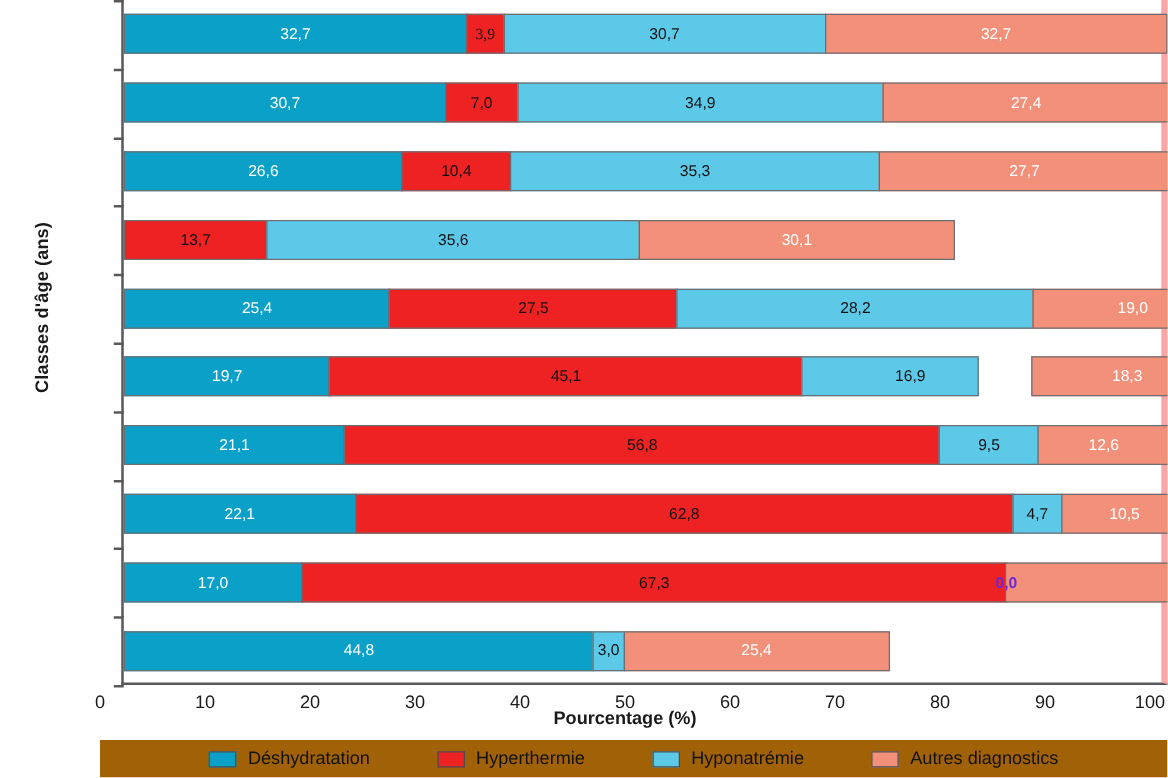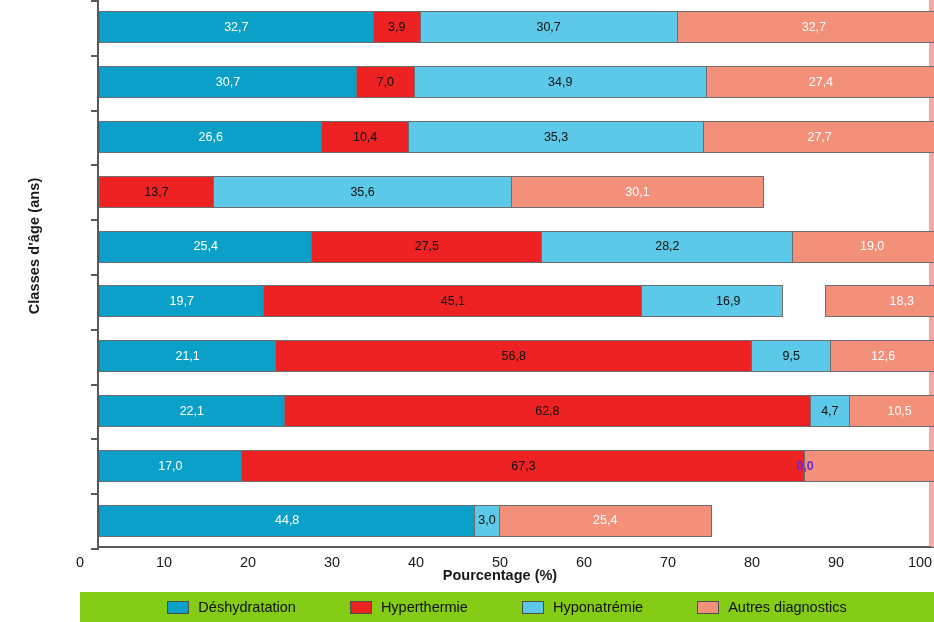--- a/index.html
+++ b/index.html
@@ -95,21 +95,21 @@
     font-size: 14.5px;
     font-weight: bold;
     color: #1a1a1a;
   }
 
   
   #legend {
     position: absolute;
     left: 80px; top: 592px;
     width: 854px; height: 30px;
-    background: #84cc16;
+    background: #a16207;
     display: flex;
     align-items: center;
     justify-content: center;
     gap: 54px;
   }
   .legend-item { display: flex; align-items: center; gap: 9px; }
   .swatch {
     width: 22px; height: 13px;
     border: 1.5px solid #4d4d4d;
   }
@@ -122,21 +122,21 @@
 
   <div id="ylabel">Classes d'âge (ans)</div>
 
   <div id="plot">
       <div class="ytick" style="top: 54.8px;"></div>
       <div class="row" style="top: 11.4px;">
         <div class="bar">
           <div class="seg s0" style="width: 274.68px;">
             <span class="val">32,7</span>
           </div>
-          <div class="seg s1" style="width: 48px;">
+          <div class="seg s1" style="width: 31px; font-family: Liberation Serif, serif;">
             <span class="val">3,9</span>
           </div>
           <div class="seg s2" style="width: 257.88px;">
             <span class="val">30,7</span>
           </div>
           <div class="seg s3" style="width: 274.68px;">
             <span class="val">32,7</span>
           </div>
         </div>
       </div>
@@ -190,21 +190,21 @@
       </div>
       <div class="ytick" style="top: 274px;"></div>
       <div class="row" style="top: 230.6px;">
         <div class="bar">
           <div class="seg s0" style="width: 213.36px;">
             <span class="val">25,4</span>
           </div>
           <div class="seg s1" style="width: 231px;">
             <span class="val">27,5</span>
           </div>
-          <div class="seg s2" style="width: 252px;">
+          <div class="seg s2" style="width: 286px;">
             <span class="val">28,2</span>
           </div>
           <div class="seg s3" style="width: 159.6px;">
             <span class="val">19,0</span>
           </div>
         </div>
       </div>
       <div class="ytick" style="top: 328.8px;"></div>
       <div class="row" style="top: 285.4px;">
         <div class="bar">

